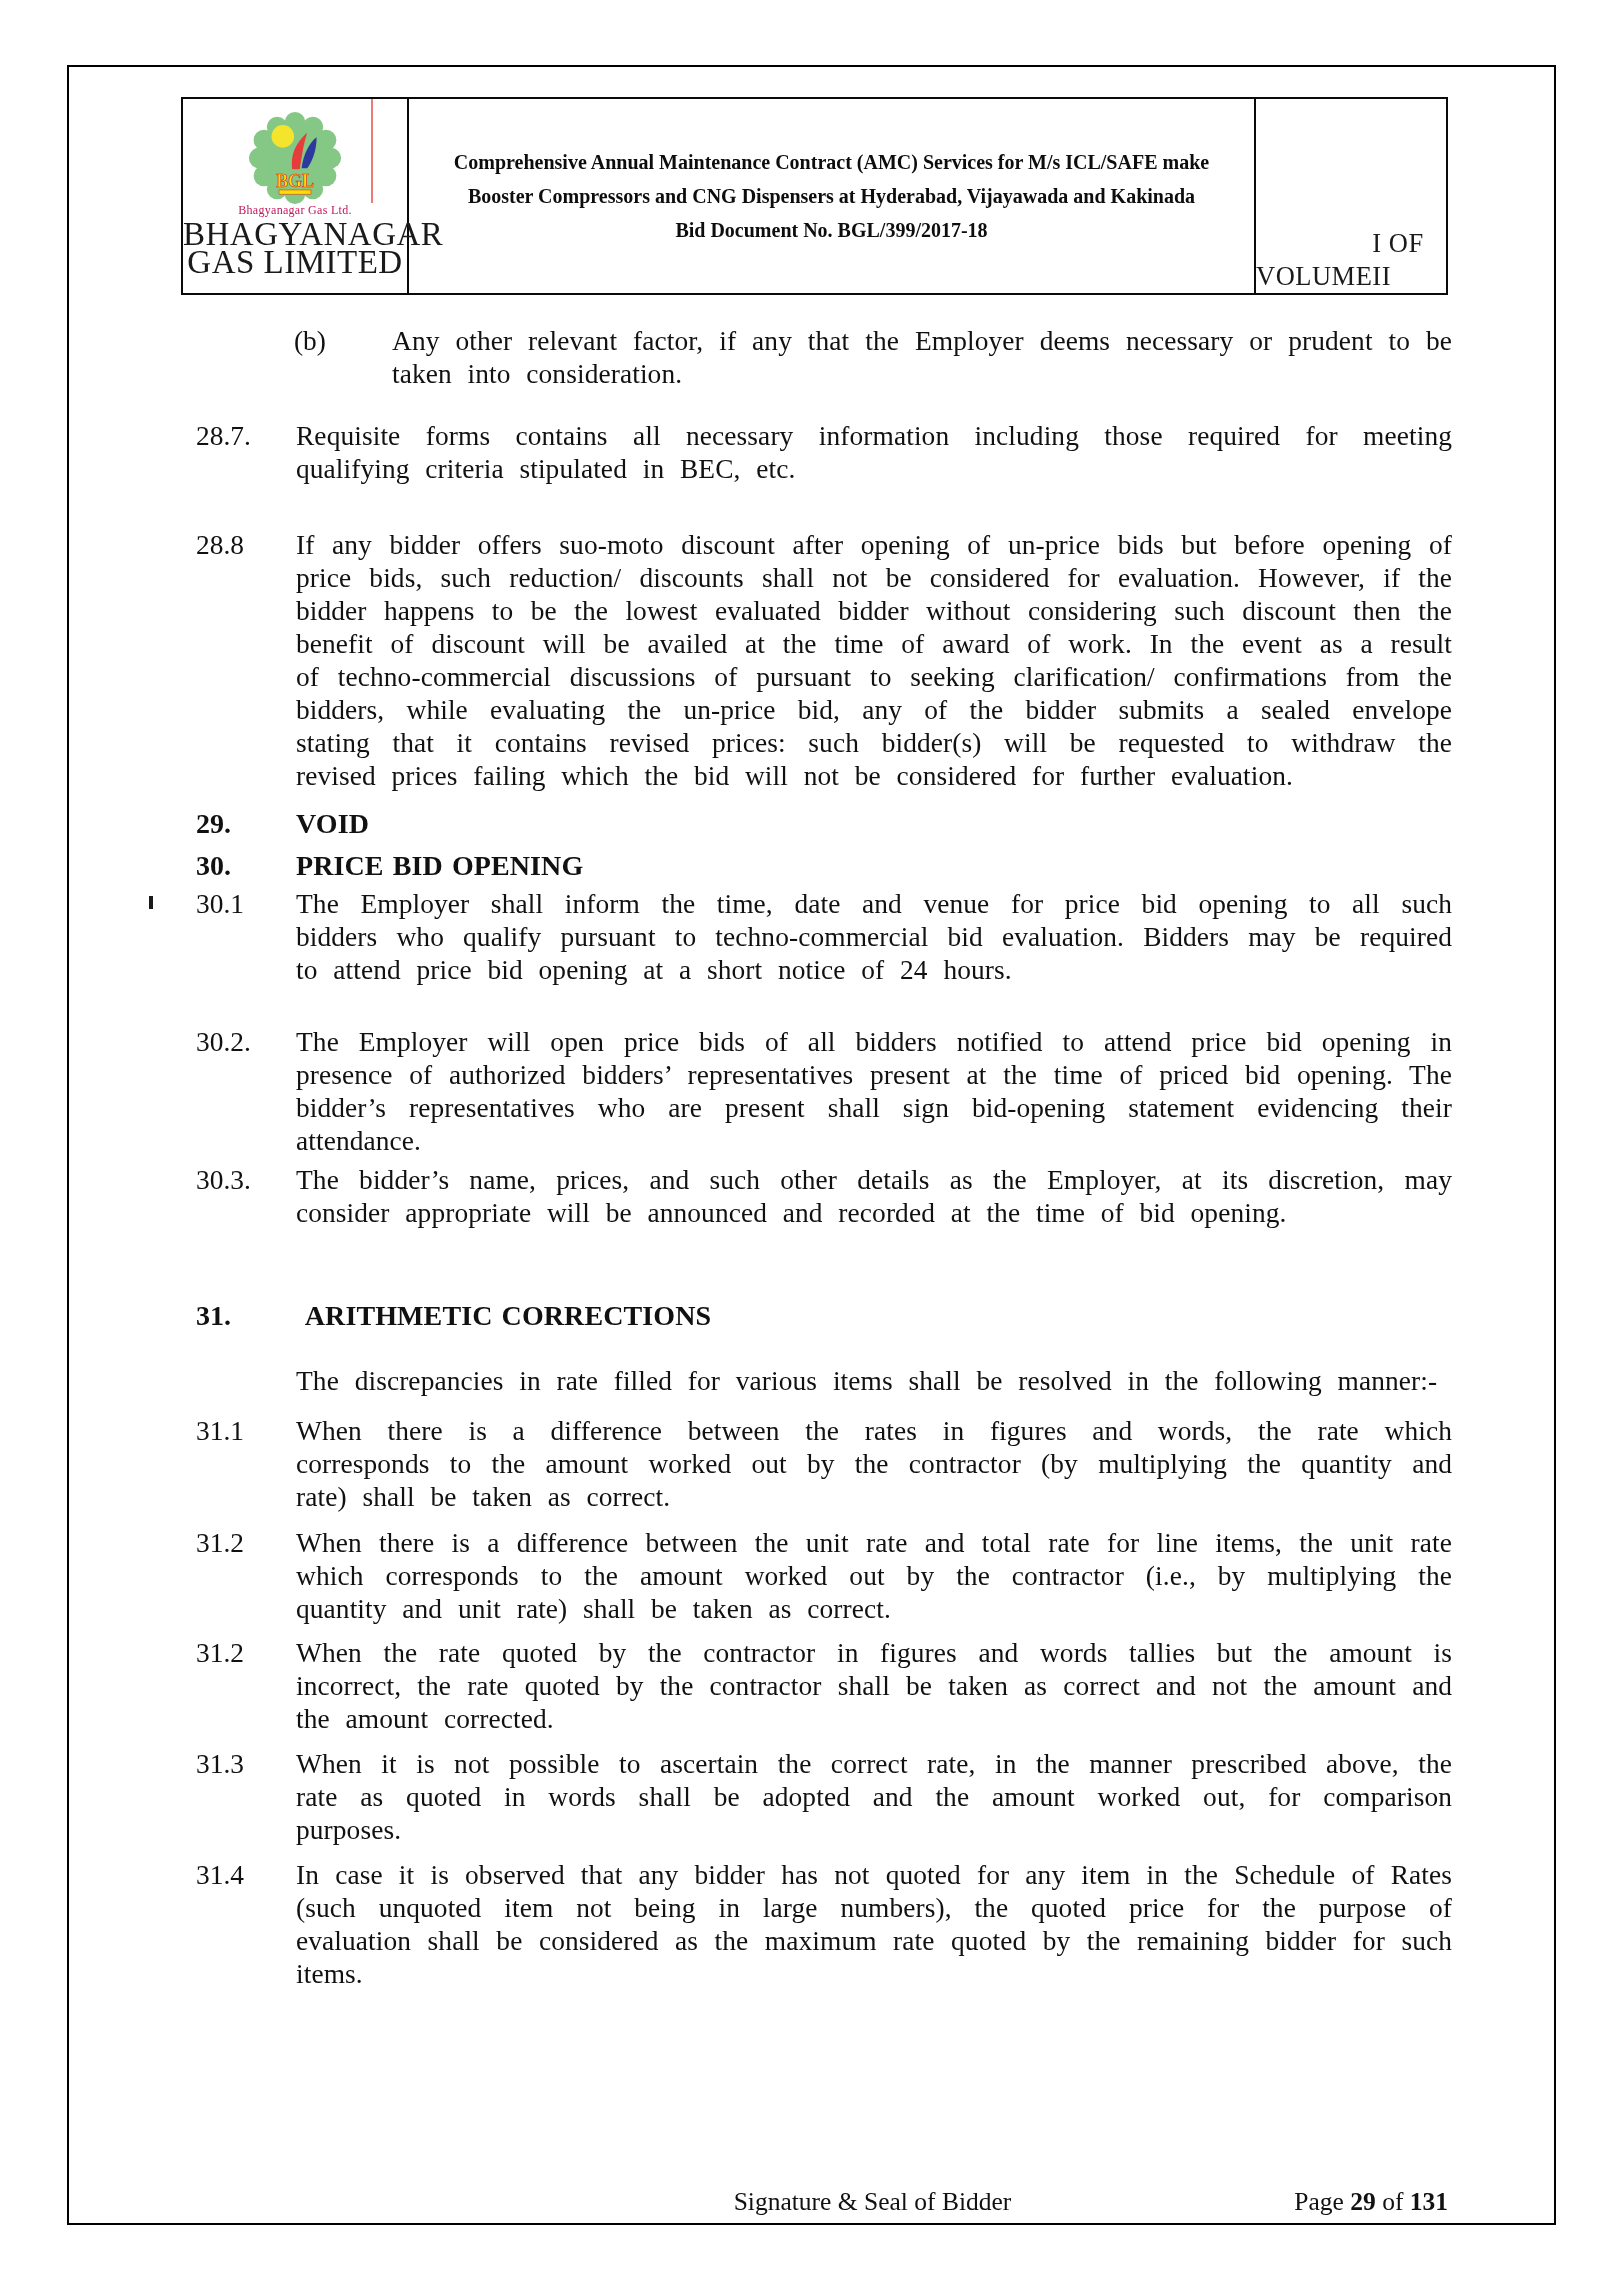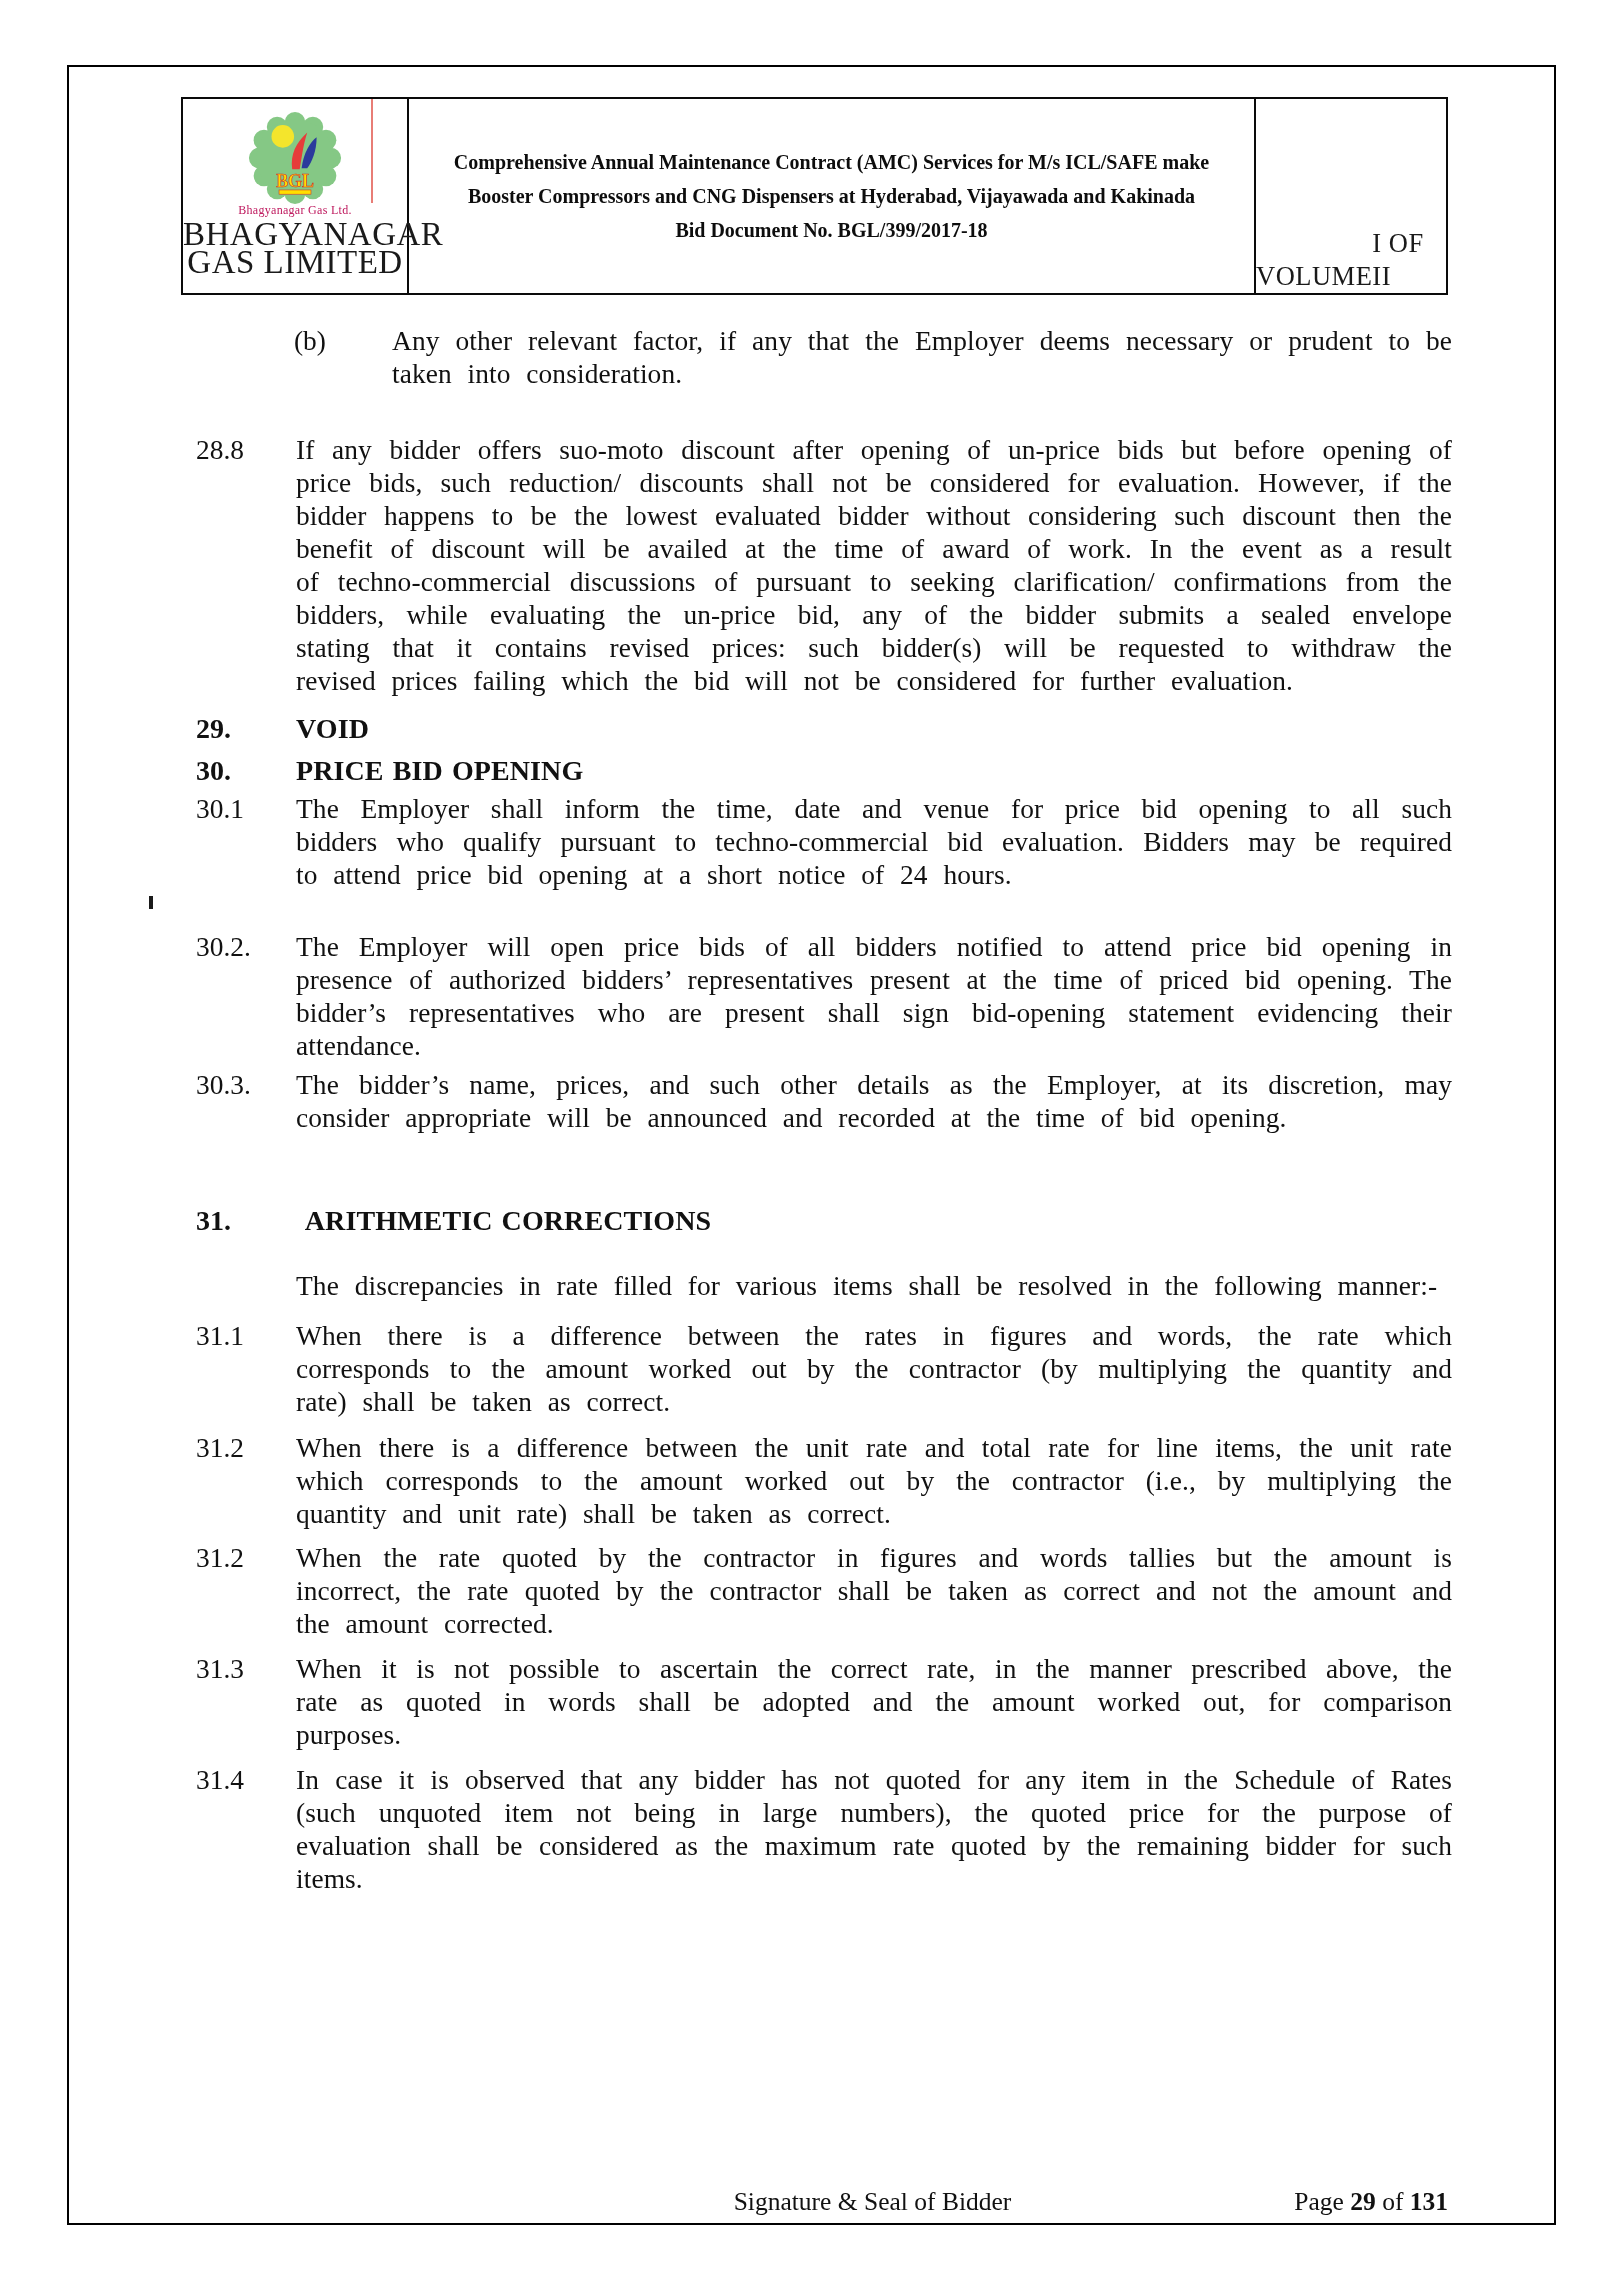--- a/index.html
+++ b/index.html
@@ -140,20 +140,24 @@
 </div>
 
 <div class="body-content">
 
   <div class="row">
     <span class="spacer"></span>
     <span class="sub-num">(b)</span>
     <span class="txt">Any other relevant factor, if any that the Employer deems necessary or prudent to be taken into consideration.</span>
   </div>
 
+  <div class="row" style="margin-top:29px">
+    <span class="num">28.7.</span>
+    <span class="txt">Requisite forms contains all necessary information including those required for meeting qualifying criteria stipulated in BEC, etc.</span>
+  </div>
 
   <div class="row" style="margin-top:43px">
     <span class="num">28.8</span>
     <span class="txt">If any bidder offers suo-moto discount after opening of un-price bids but before opening of price bids, such reduction/ discounts shall not be considered for evaluation. However, if the bidder happens to be the lowest evaluated bidder without considering such discount then the benefit of discount will be availed at the time of award of work. In the event as a result of techno-commercial discussions of pursuant to seeking clarification/ confirmations from the bidders, while evaluating the un-price bid, any of the bidder submits a sealed envelope stating that it contains revised prices: such bidder(s) will be requested to withdraw the revised prices failing which the bid will not be considered for further evaluation.</span>
   </div>
 
   <div class="row heading" style="margin-top:13.7px">
     <span class="num">29.</span>
     <span class="txt">VOID</span>
   </div>

